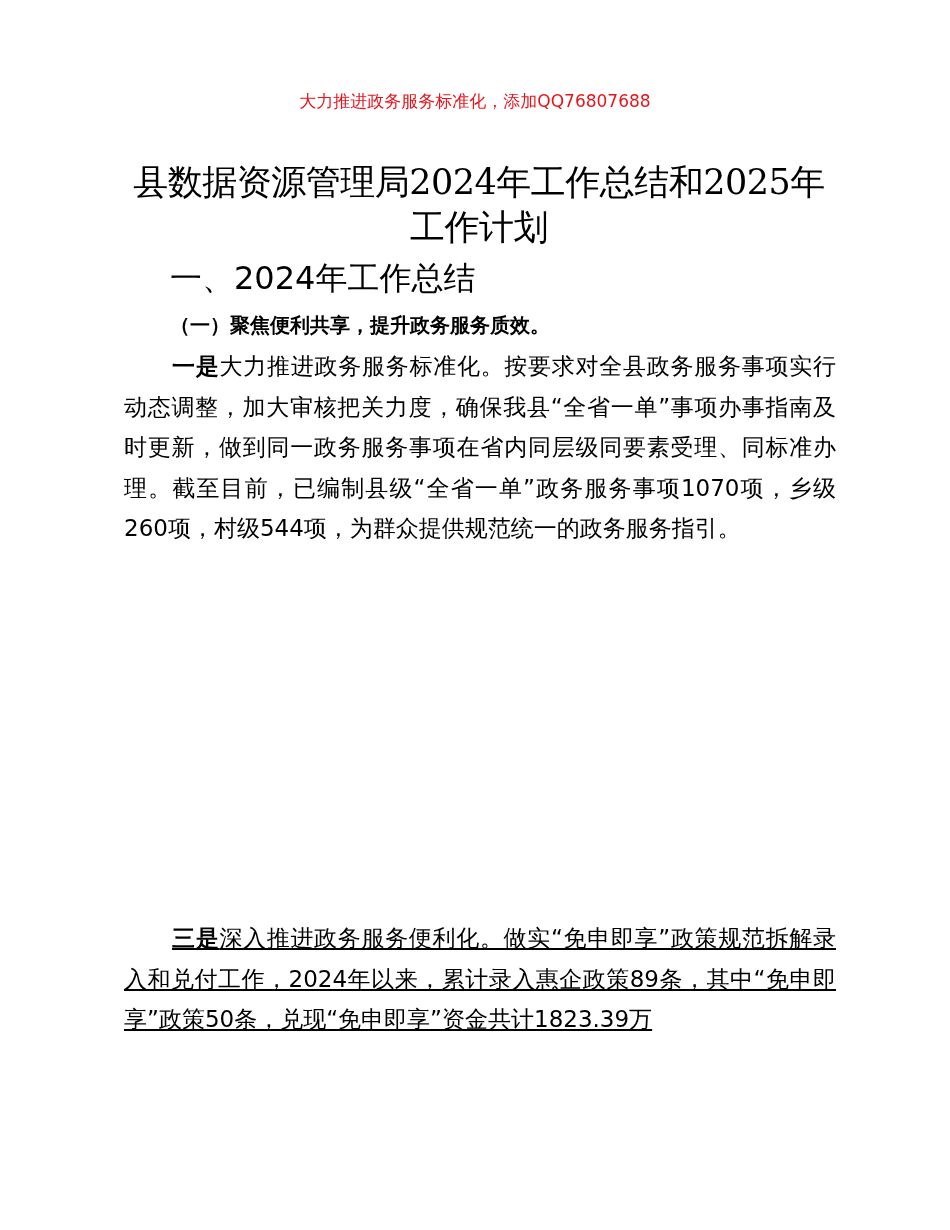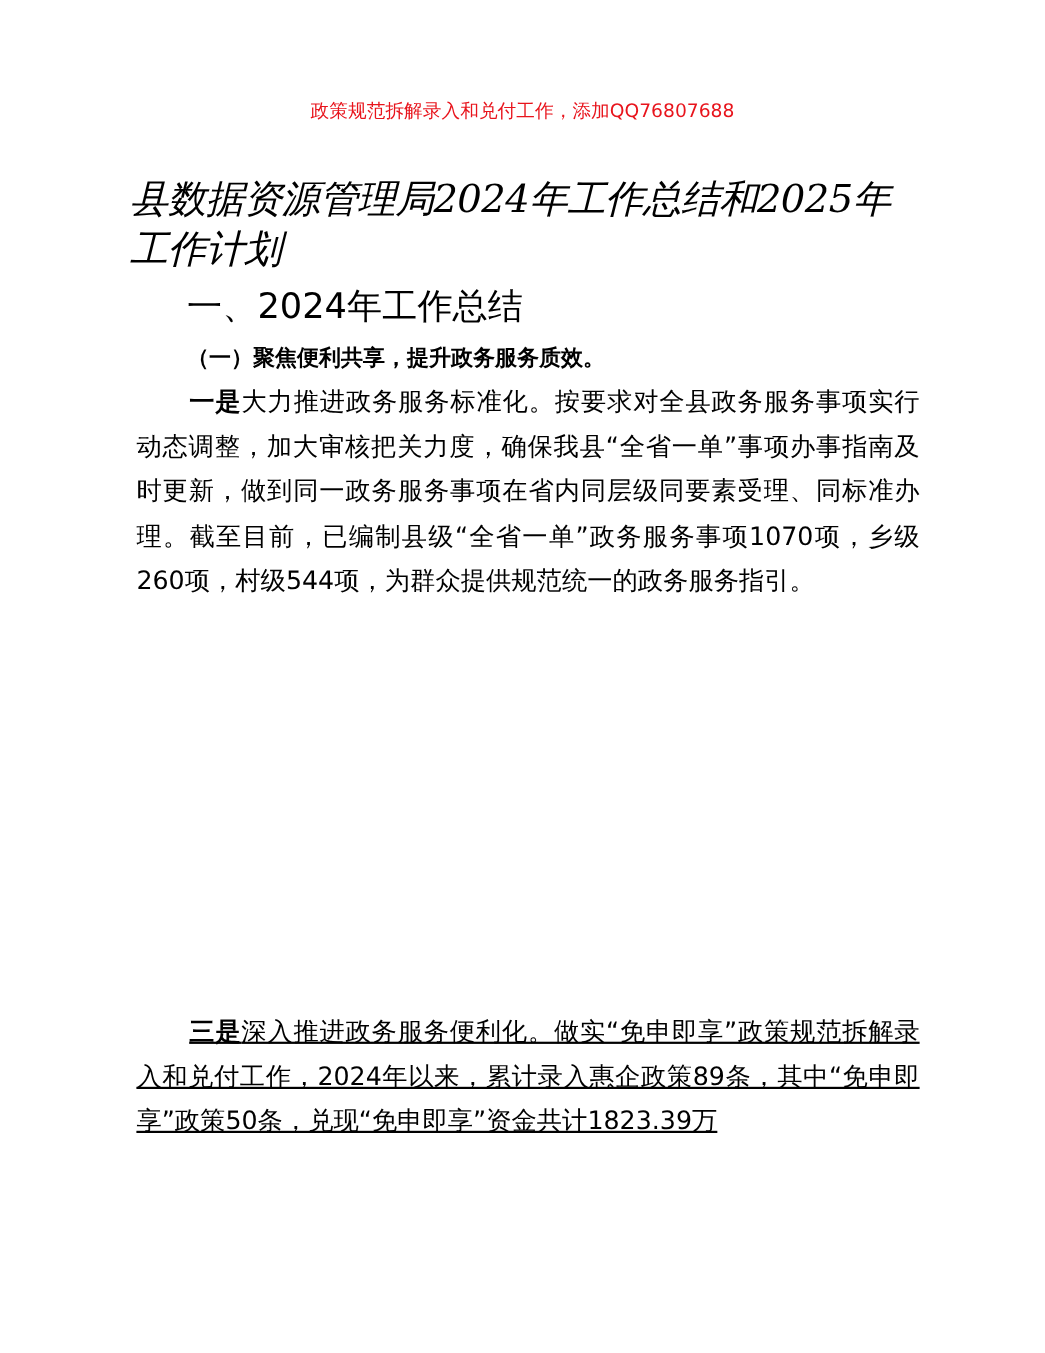--- a/index.html
+++ b/index.html
@@ -30,26 +30,26 @@
       font-size: 17px;
       line-height: 26px;
       color: #e8141c;
       letter-spacing: 0px;
     }
     .title {
       position: absolute;
       top: 160px;
       left: 118px;
       width: 722px;
+      text-align: center;
       font-size: 35px;
       line-height: 45px;
       font-weight: normal;
       font-family: "DejaVu Serif", serif;
       letter-spacing: -0.5px;
-      font-style: italic;
     }
     .body-text {
       position: absolute;
       left: 124px;
       width: 712px;
       font-size: 23px;
       line-height: 40.5px;
       text-align: justify;
       text-justify: inter-character;
     }
@@ -77,21 +77,21 @@
     }
     .p1 { top: 346px; }
     .p2 { top: 612px; }
     .p3 { top: 918px; text-decoration: underline; }
   </style>
 </head>
 <body>
 
 <div class="page">
 
-  <div class="promo">政策规范拆解录入和兑付工作，添加QQ76807688</div>
+  <div class="promo">大力推进政务服务标准化，添加QQ76807688</div>
 
   <h1 class="title" style="margin:0;">县数据资源管理局2024年工作总结和2025年工作计划</h1>
 
   <div class="section-head">一、2024年工作总结</div>
 
   <div class="subsection-head">（一）聚焦便利共享，提升政务服务质效。</div>
 
   <div class="body-text p1">
     <p class="para"><span class="lead">一是</span><span>大力推进政务服务标准化。按要求对全县政务服务事项实行动态调整，加大审核把关力度，确保我县“全省一单”事项办事指南及时更新，做到同一政务服务事项在省内同层级同要素受理、同标准办理。截至目前，已编制县级“全省一单”政务服务事项1070项，乡级260项，村级544项，为群众提供规范统一的政务服务指引。</span></p>
   </div>

